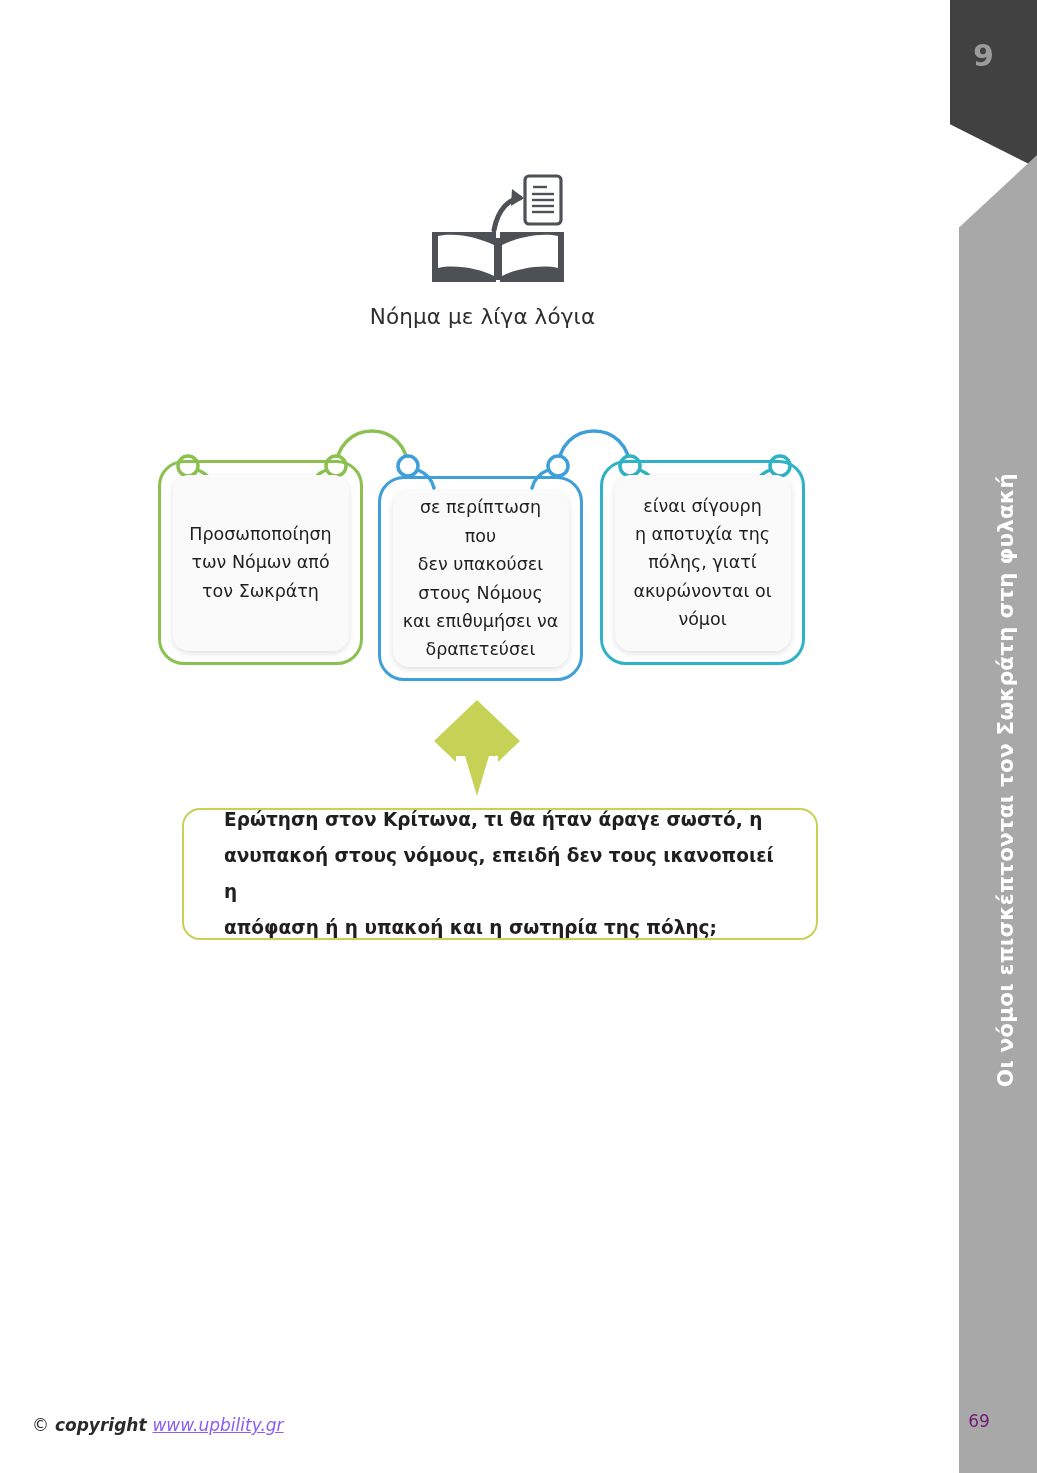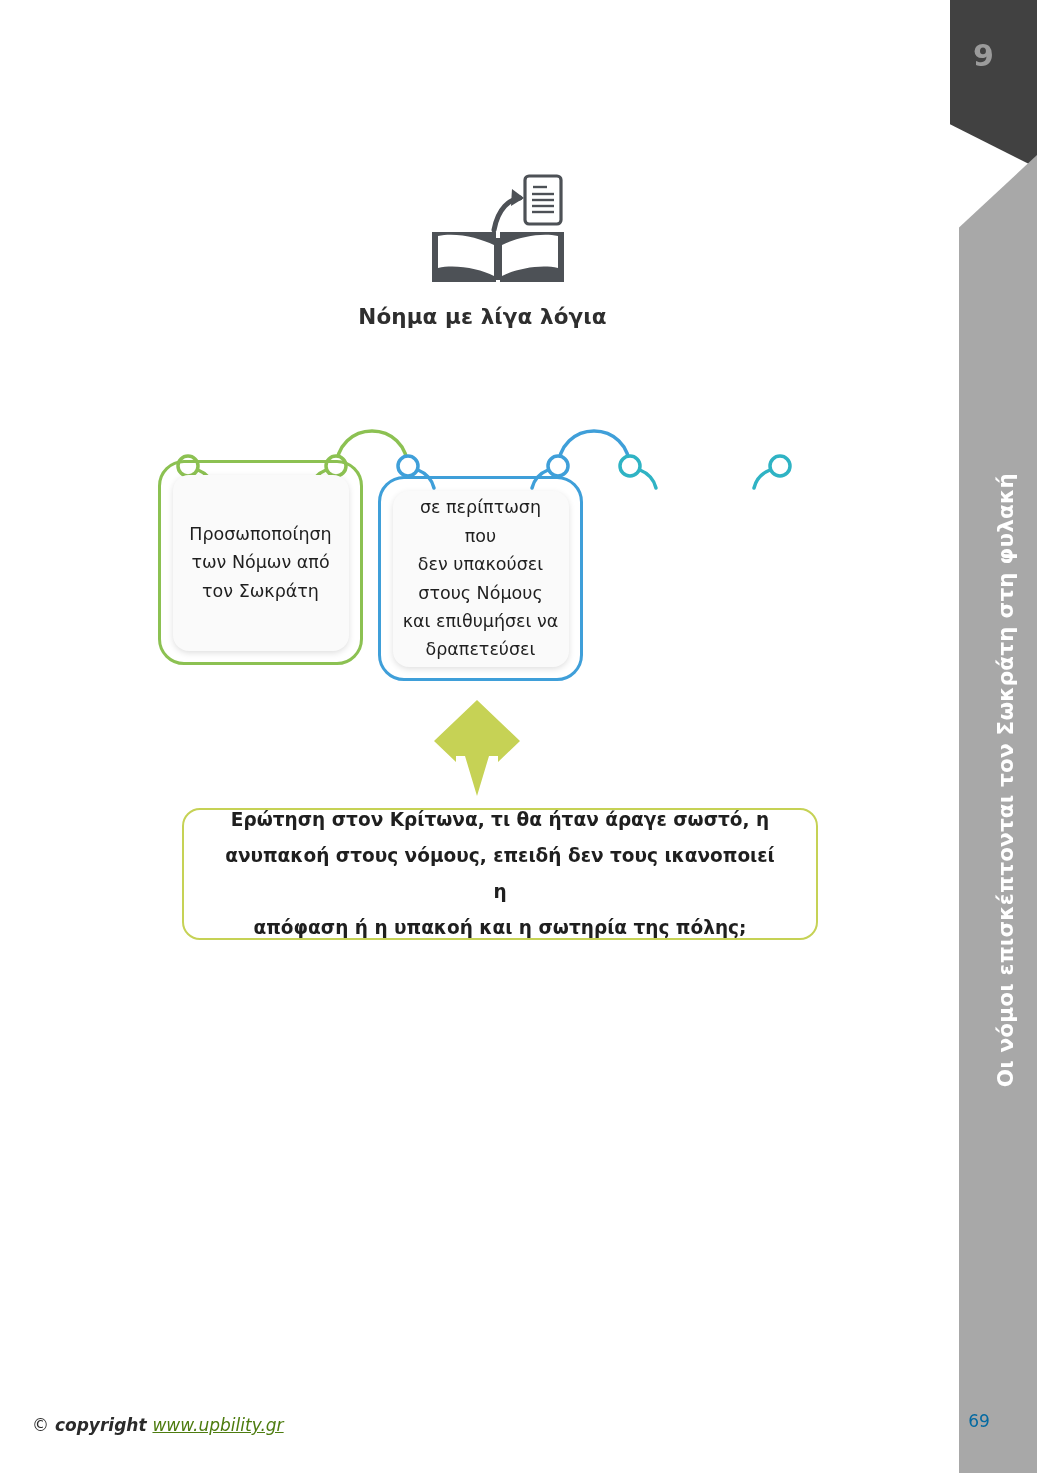--- a/index.html
+++ b/index.html
@@ -72,40 +72,40 @@
     font-weight: bold;
     letter-spacing: 0.2px;
     white-space: nowrap;
   }
   #page-number {
     position: absolute;
     bottom: 42px;
     left: 0;
     width: 78px;
     text-align: center;
-    color: #0369a1;
+    color: #701a75;
     font-size: 17px;
   }
 
   
   #summary-icon {
     position: absolute;
     top: 172px;
     left: 428px;
     width: 140px;
     height: 115px;
   }
   #section-title {
     position: absolute;
     top: 304px;
     left: 0;
     width: 965px;
     text-align: center;
     font-size: 21.5px;
-    font-weight: bold;
+    font-weight: normal;
     color: #2e2e2e;
     letter-spacing: 0.1px;
   }
 
   
   #flow-area {
     position: absolute;
     top: 418px;
     left: 150px;
     width: 700px;
@@ -174,42 +174,41 @@
     height: 132px;
     border: 2.5px solid #c6d255;
     border-radius: 18px;
     box-sizing: border-box;
     display: flex;
     align-items: center;
     justify-content: center;
     padding: 6px 40px;
   }
   #conclusion-text {
-    text-align: center;
     font-size: 18.5px;
     line-height: 1.95;
     font-weight: bold;
     color: #1f1f1f;
     white-space: pre-line;
   }
 
   
   #footer {
     position: absolute;
     left: 32px;
     bottom: 38px;
     font-size: 17px;
     font-style: italic;
     font-weight: bold;
     color: #2b2b2b;
     font-family: "DejaVu Sans", "Liberation Sans", sans-serif;
   }
   #footer .copy-mark { font-weight: normal; font-style: normal; }
   #footer-link {
-    color: #4d7c0f;
+    color: #8b5cf6;
     text-decoration: underline;
     font-weight: normal;
   }
 </style>
 </head>
 <body>
 
 <div id="side-rail">
 
   <div id="chapter-tab-dark"></div>
@@ -283,20 +282,29 @@
   <div class="flow-card" id="flow-card-2">
     <div class="flow-card-inner">
       <div class="flow-card-text">σε περίπτωση που
 δεν υπακούσει
 στους Νόμους
 και επιθυμήσει να
 δραπετεύσει</div>
     </div>
   </div>
 
+  <div class="flow-card" id="flow-card-3">
+    <div class="flow-card-inner">
+      <div class="flow-card-text">είναι σίγουρη
+η αποτυχία της
+πόλης, γιατί
+ακυρώνονται οι
+νόμοι</div>
+    </div>
+  </div>
 </div>
 
 <div id="down-arrow">
   <svg viewBox="0 0 86 96" width="86" height="96" aria-hidden="true">
     <polygon points="43,0 86,41 64,62 64,56 55,56 43,96 31,56 22,56 22,62 0,41" fill="#c6d255"></polygon>
   </svg>
 </div>
 
 <div id="conclusion-box">
   <div id="conclusion-text">Ερώτηση στον Κρίτωνα, τι θα ήταν άραγε σωστό, η

